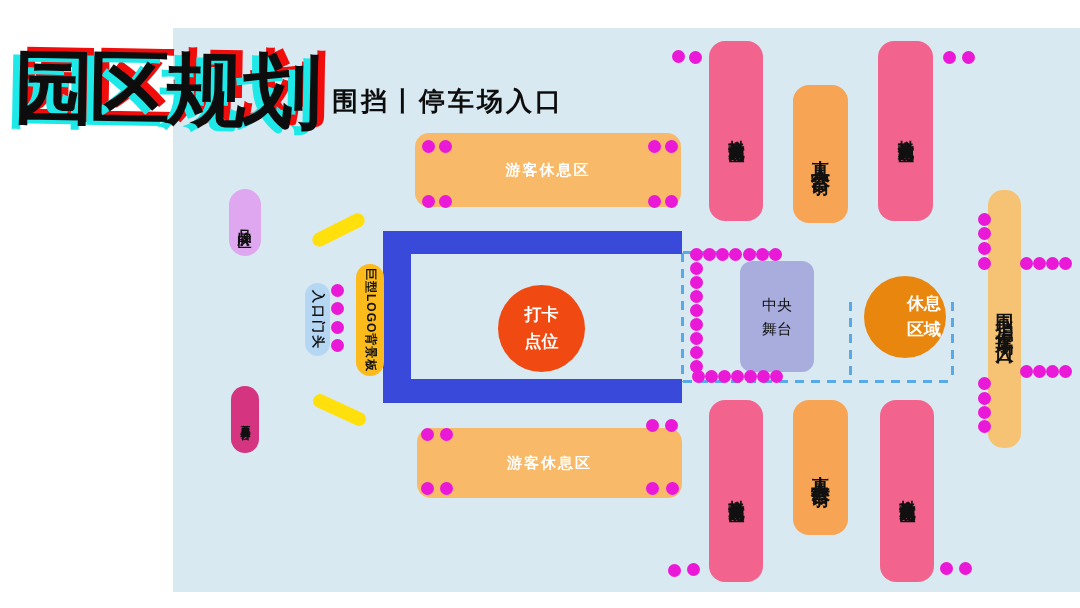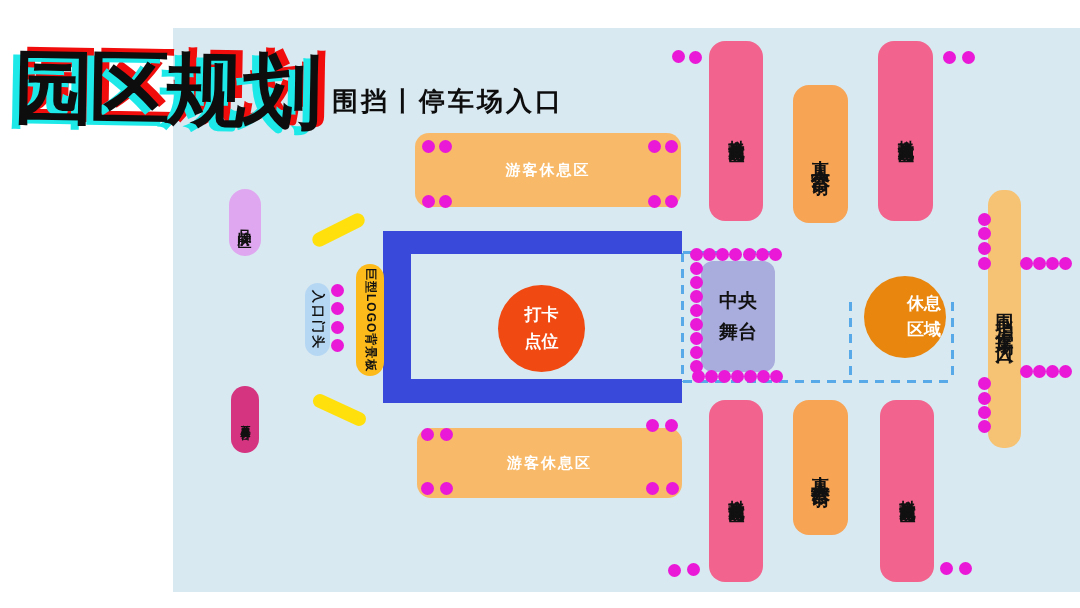--- a/index.html
+++ b/index.html
@@ -30,21 +30,21 @@
   #logo-wall{left:356px;top:264px;width:28px;height:112px;border-radius:14px;background:var(--gold_logo);font-size:12px;letter-spacing:1px;}
   #ticket-desk{left:231px;top:386px;width:28px;height:67px;border-radius:14px;background:var(--magenta_desk);font-size:10px;letter-spacing:1px;}
   
   #rest-top{left:415px;top:133px;width:266px;height:74px;border-radius:14px;background:var(--orange_rest);font-size:15px;letter-spacing:2px;}
   #rest-bottom{left:417px;top:428px;width:265px;height:70px;border-radius:14px;background:var(--orange_rest);font-size:15px;letter-spacing:2px;}
   #stage-bracket{left:383px;top:231px;width:299px;height:172px;background:transparent;
     border-left:28px solid var(--accent_blue);border-top:23px solid var(--accent_blue);border-bottom:24px solid var(--accent_blue);}
   #checkin{left:498px;top:285px;width:87px;height:87px;border-radius:50%;background:var(--red_checkin);font-size:17px;line-height:1.55;}
   #checkin .wrap2,#restarea .wrap2,#stage .wrap2{width:2.6em;}
   
-  #stage{left:701px;top:261px;width:74px;height:111px;border-radius:12px;background:var(--periwinkle_stage);font-size:19px;line-height:1.6;font-weight:700;}
+  #stage{left:740px;top:261px;width:74px;height:111px;border-radius:12px;background:var(--periwinkle_stage);font-size:15px;line-height:1.6;font-weight:400;}
   #clock{left:778px;top:287px;width:60px;height:57px;background:var(--cyan_clock);font-size:16px;}
   #restarea{left:864px;top:276px;width:82px;height:82px;border-radius:50%;background:var(--orange_dark);font-size:17px;line-height:1.55;justify-content:flex-end;}
   
   #douyin-tl{left:709px;top:41px;width:54px;height:180px;border-radius:16px;background:var(--pink_bar);font-size:16px;letter-spacing:1px;}
   #douyin-tr{left:878px;top:41px;width:55px;height:180px;border-radius:16px;background:var(--pink_bar);font-size:16px;letter-spacing:1px;}
   #douyin-bl{left:709px;top:400px;width:54px;height:182px;border-radius:16px;background:var(--pink_bar);font-size:16px;letter-spacing:1px;}
   #douyin-br{left:880px;top:400px;width:54px;height:182px;border-radius:16px;background:var(--pink_bar);font-size:16px;letter-spacing:1px;}
   #monopoly-top{left:793px;top:85px;width:55px;height:138px;border-radius:16px;background:var(--orange_monopoly);font-size:19px;letter-spacing:4px;}
   #monopoly-bottom{left:793px;top:400px;width:55px;height:135px;border-radius:16px;background:var(--orange_monopoly);font-size:19px;letter-spacing:3px;}
   #barrier{left:988px;top:190px;width:33px;height:258px;border-radius:15px;background:var(--orange_barrier);font-size:18px;letter-spacing:5px;}

